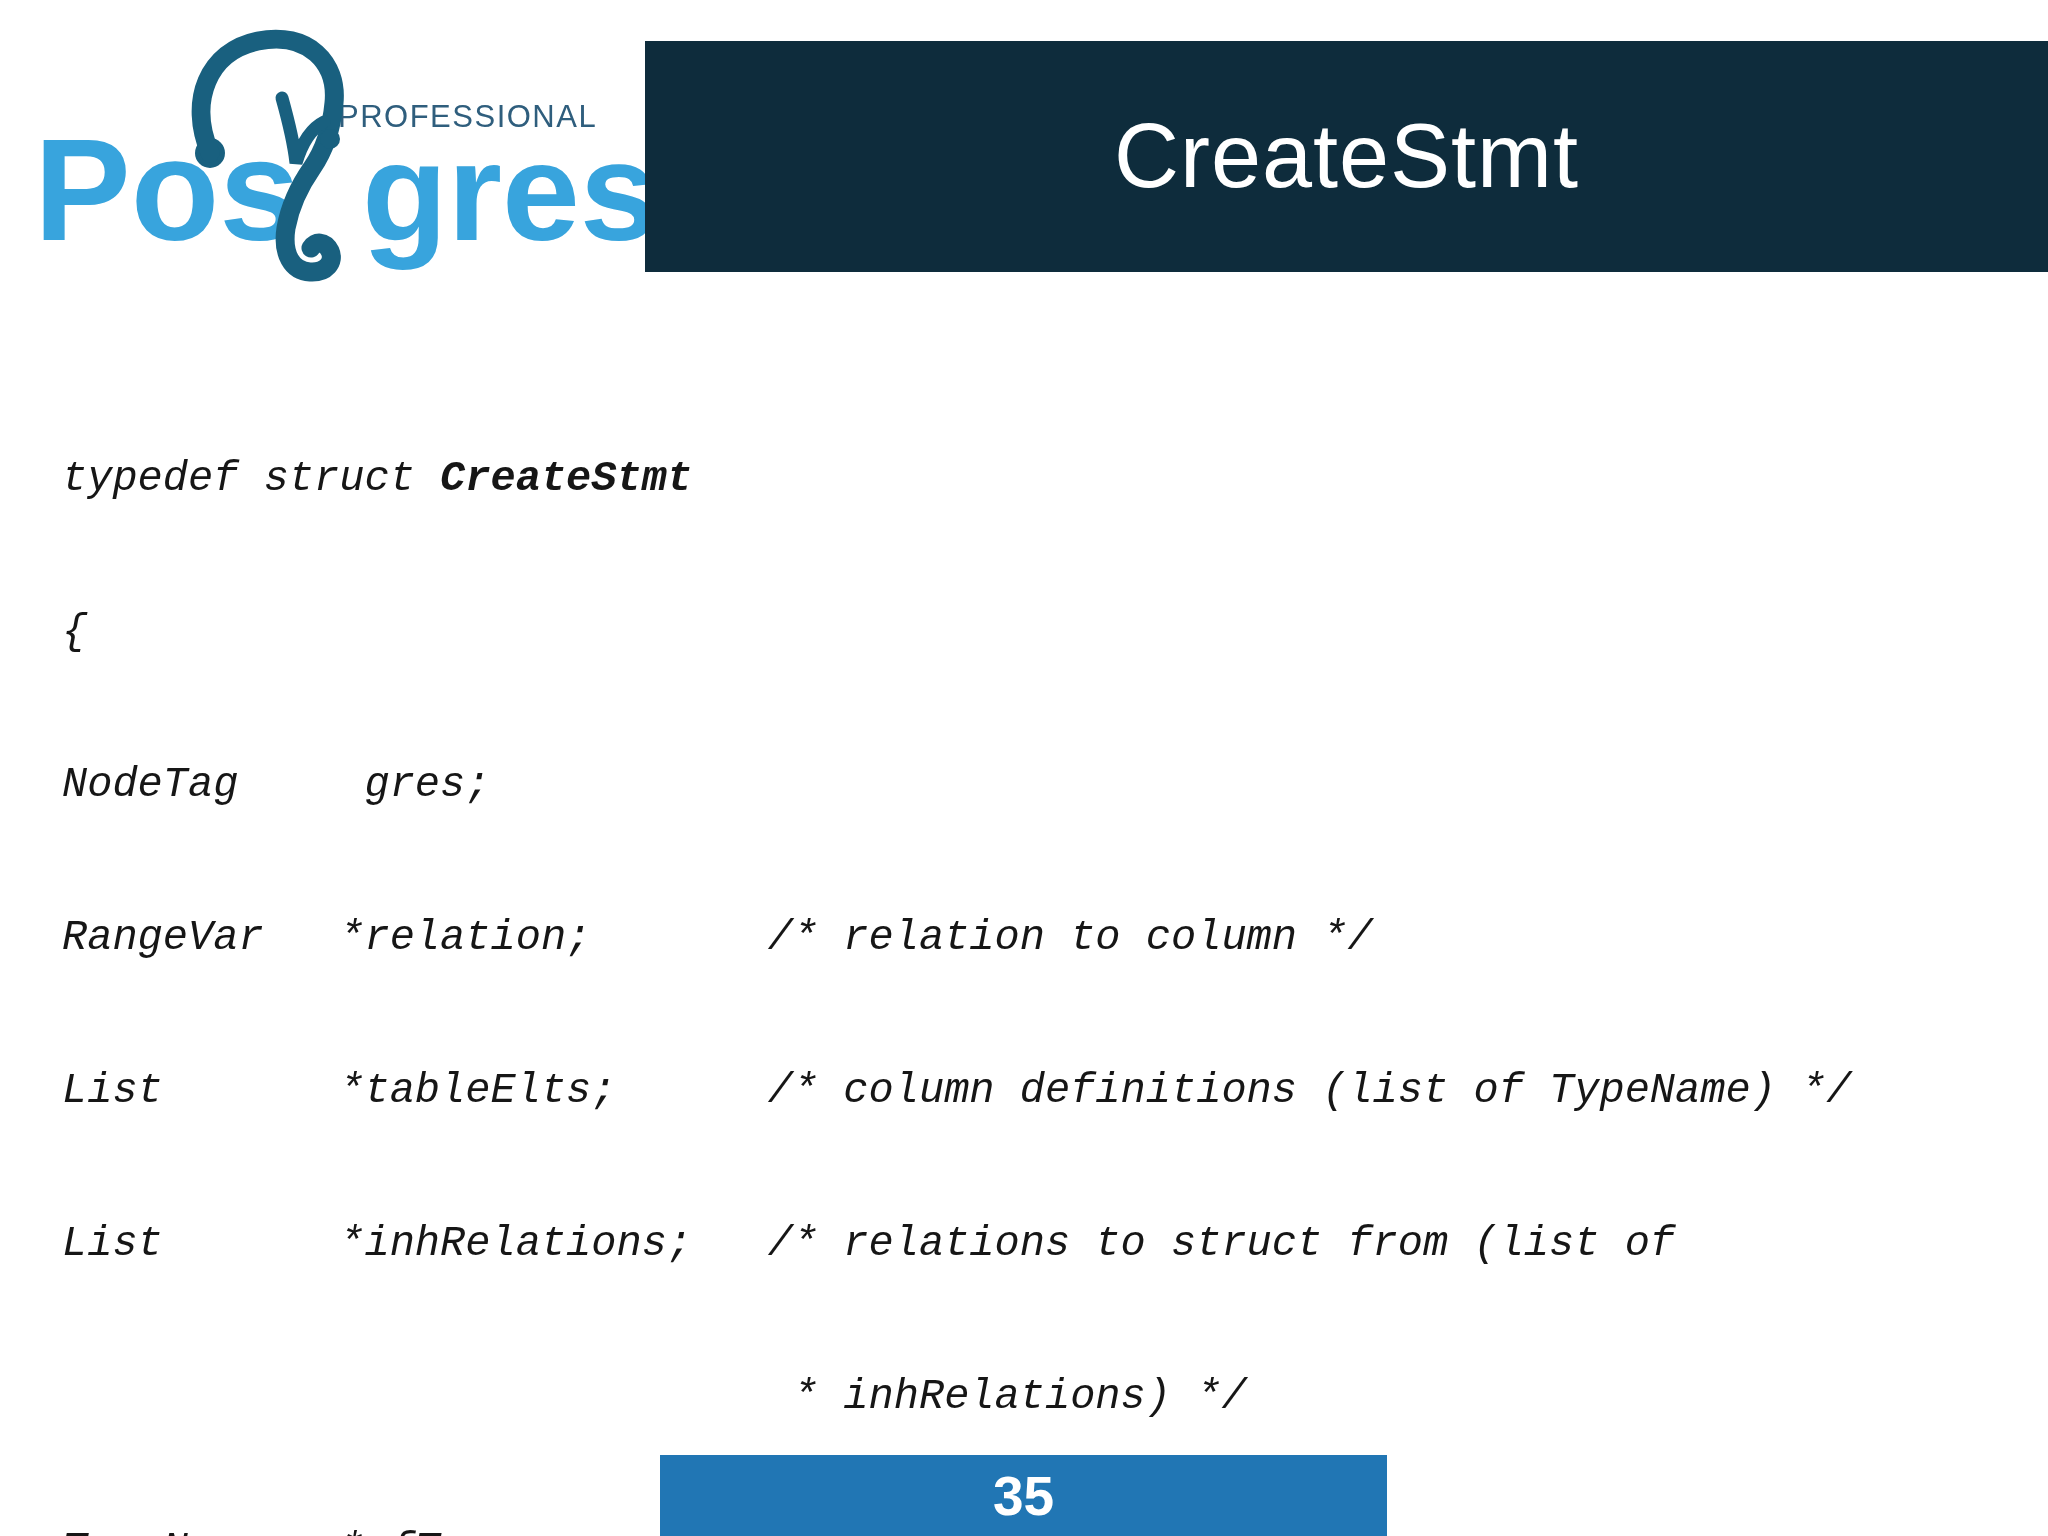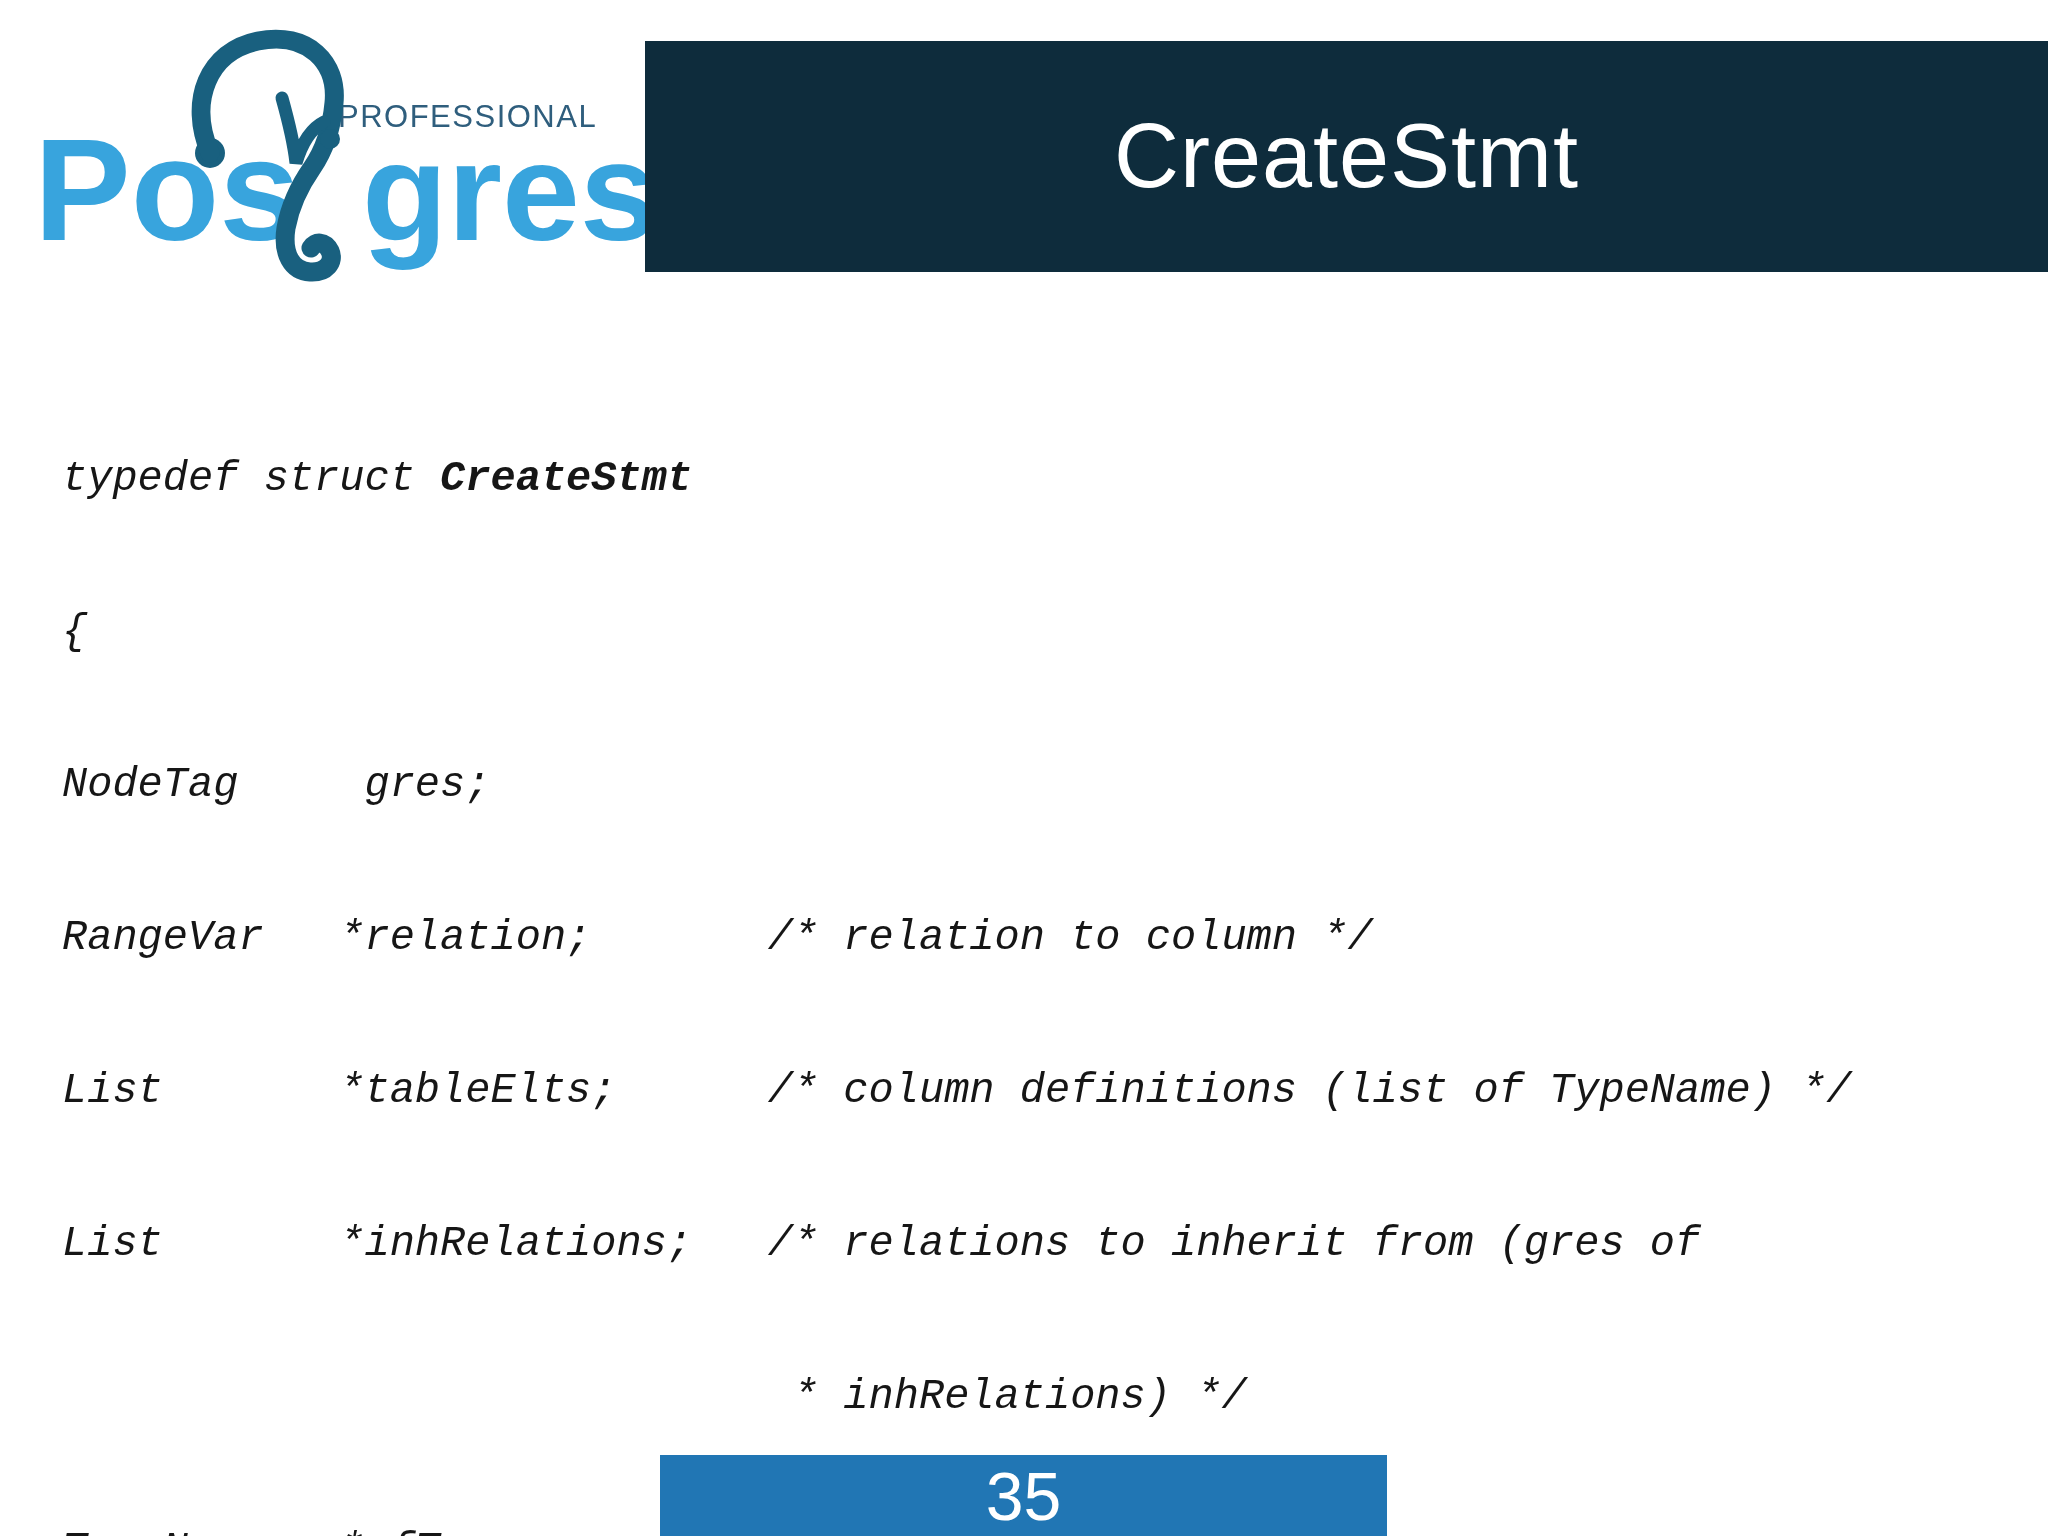--- a/index.html
+++ b/index.html
@@ -25,21 +25,21 @@
     font-size:42px;line-height:51px;color:#161616;
     white-space:pre;
   }
   .code-line{min-height:51px;font-style:italic;}
   .seg-bold{font-weight:bold;}
   
   .footer-bar{
     position:absolute;left:660px;top:1455px;width:727px;height:81px;
     display:flex;align-items:center;justify-content:center;
   }
-  .page-number{color:#ffffff;font-size:68px;font-weight:400;}
+  .page-number{color:#ffffff;font-size:55px;font-weight:700;}
 </style>
 </head>
 <body>
 
 <div class="logo">
   <svg width="620" height="285" viewBox="0 0 620 285">
 
     <text x="4" y="235" font-family="Liberation Sans, sans-serif" font-size="145" font-weight="bold" fill="#38a4dd">Pos</text>
     <text x="332" y="235" font-family="Liberation Sans, sans-serif" font-size="140" font-weight="bold" fill="#38a4dd">gres</text>
     <text x="308" y="122" font-family="Liberation Sans, sans-serif" font-size="31" font-weight="400" letter-spacing="1.5" fill="#2f5e7d">PROFESSIONAL</text>
@@ -59,21 +59,21 @@
 <div class="header-bar" style="background:#0e2c3c;">
   <div class="header-title">CreateStmt</div>
 </div>
 
 <div class="code">
   <div class="code-line"><span>typedef struct </span><span class="seg-bold">CreateStmt</span></div>
   <div class="code-line"><span>{</span></div>
   <div class="code-line"><span>NodeTag     gres;</span></div>
   <div class="code-line"><span>RangeVar   *relation;       /* relation to column */</span></div>
   <div class="code-line"><span>List       *tableElts;      /* column definitions (list of TypeName) */</span></div>
-  <div class="code-line"><span>List       *inhRelations;   /* relations to inherit from (gres of</span></div>
+  <div class="code-line"><span>List       *inhRelations;   /* relations to struct from (list of</span></div>
   <div class="code-line"><span>                             * inhRelations) */</span></div>
   <div class="code-line"><span>TypeName   *ofTypename;     /* OF typename */</span></div>
   
   
   
   
   
   
 </div>
 

